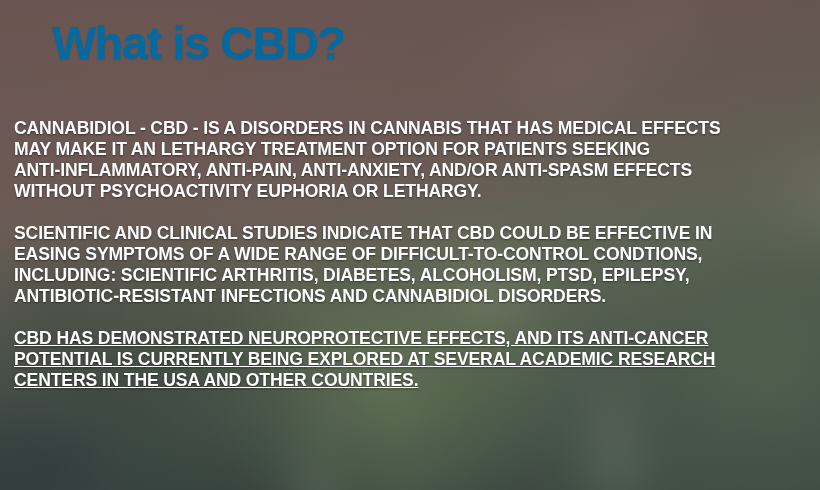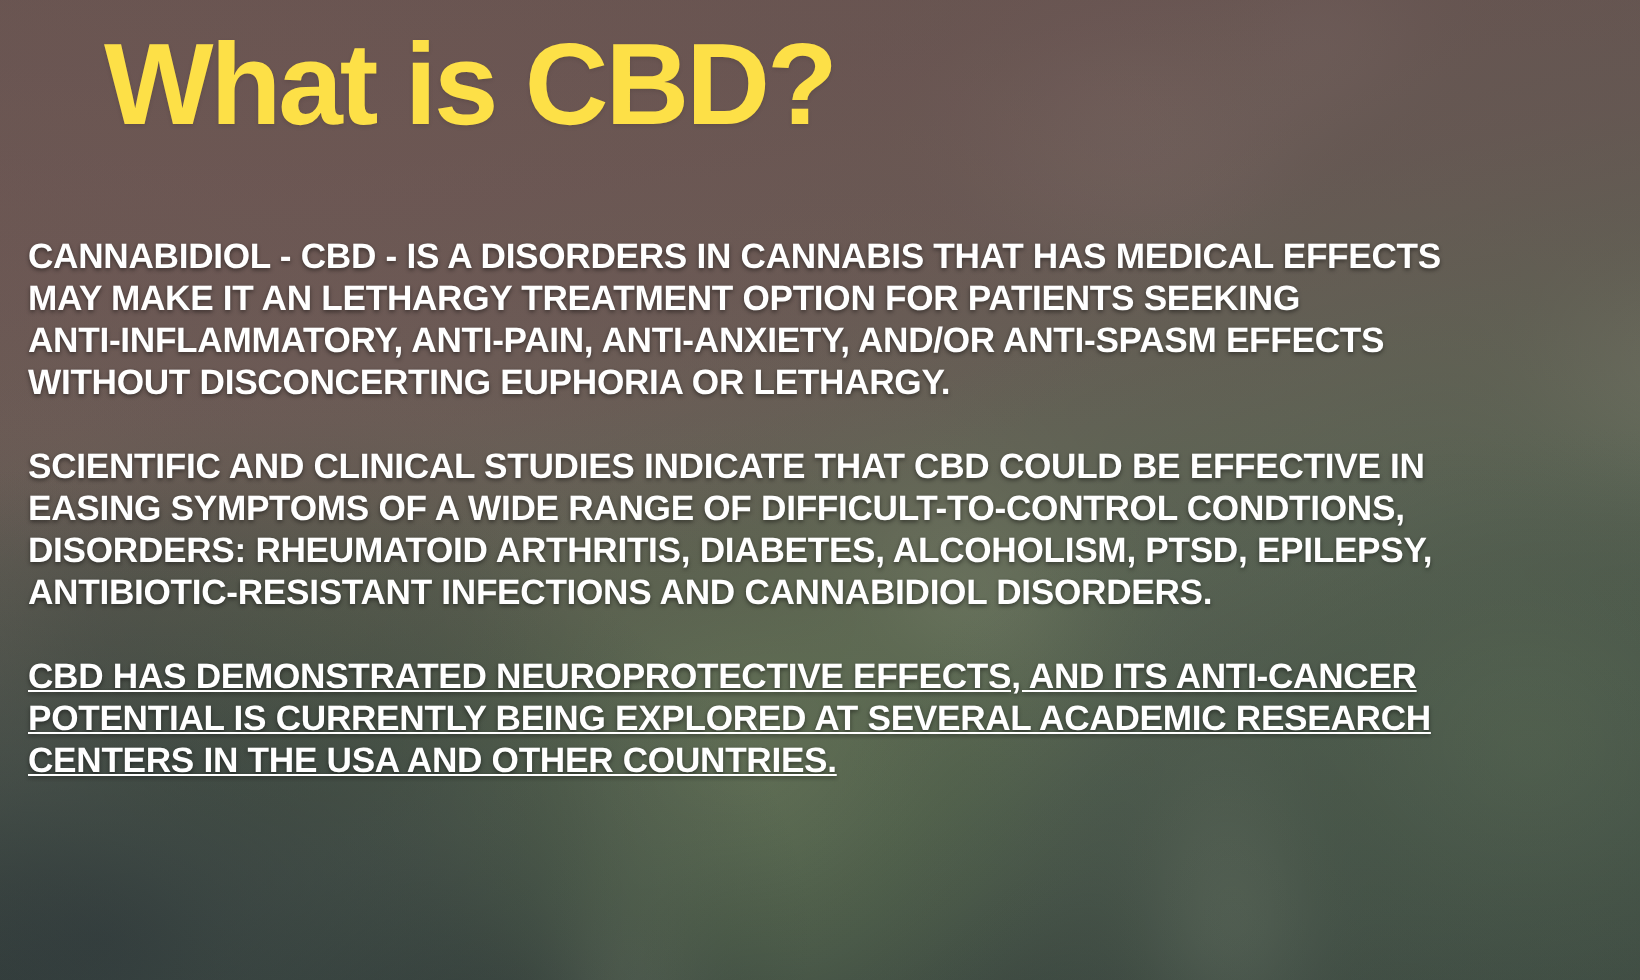--- a/index.html
+++ b/index.html
@@ -78,22 +78,22 @@
   .content {
     position: absolute;
     inset: 0;
     padding: 0 14px;
   }
 
   .title {
     position: absolute;
     left: 52px;
     top: 8px;
-    color: #fde047;
-    font-size: 58px;
+    color: #0369a1;
+    font-size: 47px;
     line-height: 70px;
     font-weight: bold;
     letter-spacing: -1.5px;
     white-space: nowrap;
     text-shadow: 0 1px 2px rgba(0,0,0,0.10);
   }
 
   .body-block {
     position: absolute;
     left: 14px;
@@ -126,27 +126,27 @@
   <div class="content">
 
     <h1 class="title">What is CBD?</h1>
 
     <div class="body-block">
 
       <p class="para">
         <span class="ln">CANNABIDIOL - CBD - IS A DISORDERS IN CANNABIS THAT HAS MEDICAL EFFECTS</span>
         <span class="ln">MAY MAKE IT AN LETHARGY TREATMENT OPTION FOR PATIENTS SEEKING</span>
         <span class="ln">ANTI-INFLAMMATORY, ANTI-PAIN, ANTI-ANXIETY, AND/OR ANTI-SPASM EFFECTS</span>
-        <span class="ln">WITHOUT DISCONCERTING EUPHORIA OR LETHARGY.</span>
+        <span class="ln">WITHOUT PSYCHOACTIVITY EUPHORIA OR LETHARGY.</span>
       </p>
 
       <p class="para">
         <span class="ln">SCIENTIFIC AND CLINICAL STUDIES INDICATE THAT CBD COULD BE EFFECTIVE IN</span>
         <span class="ln">EASING SYMPTOMS OF A WIDE RANGE OF DIFFICULT-TO-CONTROL CONDTIONS,</span>
-        <span class="ln">DISORDERS: RHEUMATOID ARTHRITIS, DIABETES, ALCOHOLISM, PTSD, EPILEPSY,</span>
+        <span class="ln">INCLUDING: SCIENTIFIC ARTHRITIS, DIABETES, ALCOHOLISM, PTSD, EPILEPSY,</span>
         <span class="ln">ANTIBIOTIC-RESISTANT INFECTIONS AND CANNABIDIOL DISORDERS.</span>
       </p>
 
       <p class="para">
         <span class="ln">CBD HAS DEMONSTRATED NEUROPROTECTIVE EFFECTS, AND ITS ANTI-CANCER</span>
         <span class="ln">POTENTIAL IS CURRENTLY BEING EXPLORED AT SEVERAL ACADEMIC RESEARCH</span>
         <span class="ln">CENTERS IN THE USA AND OTHER COUNTRIES.</span>
       </p>
 
     </div>

